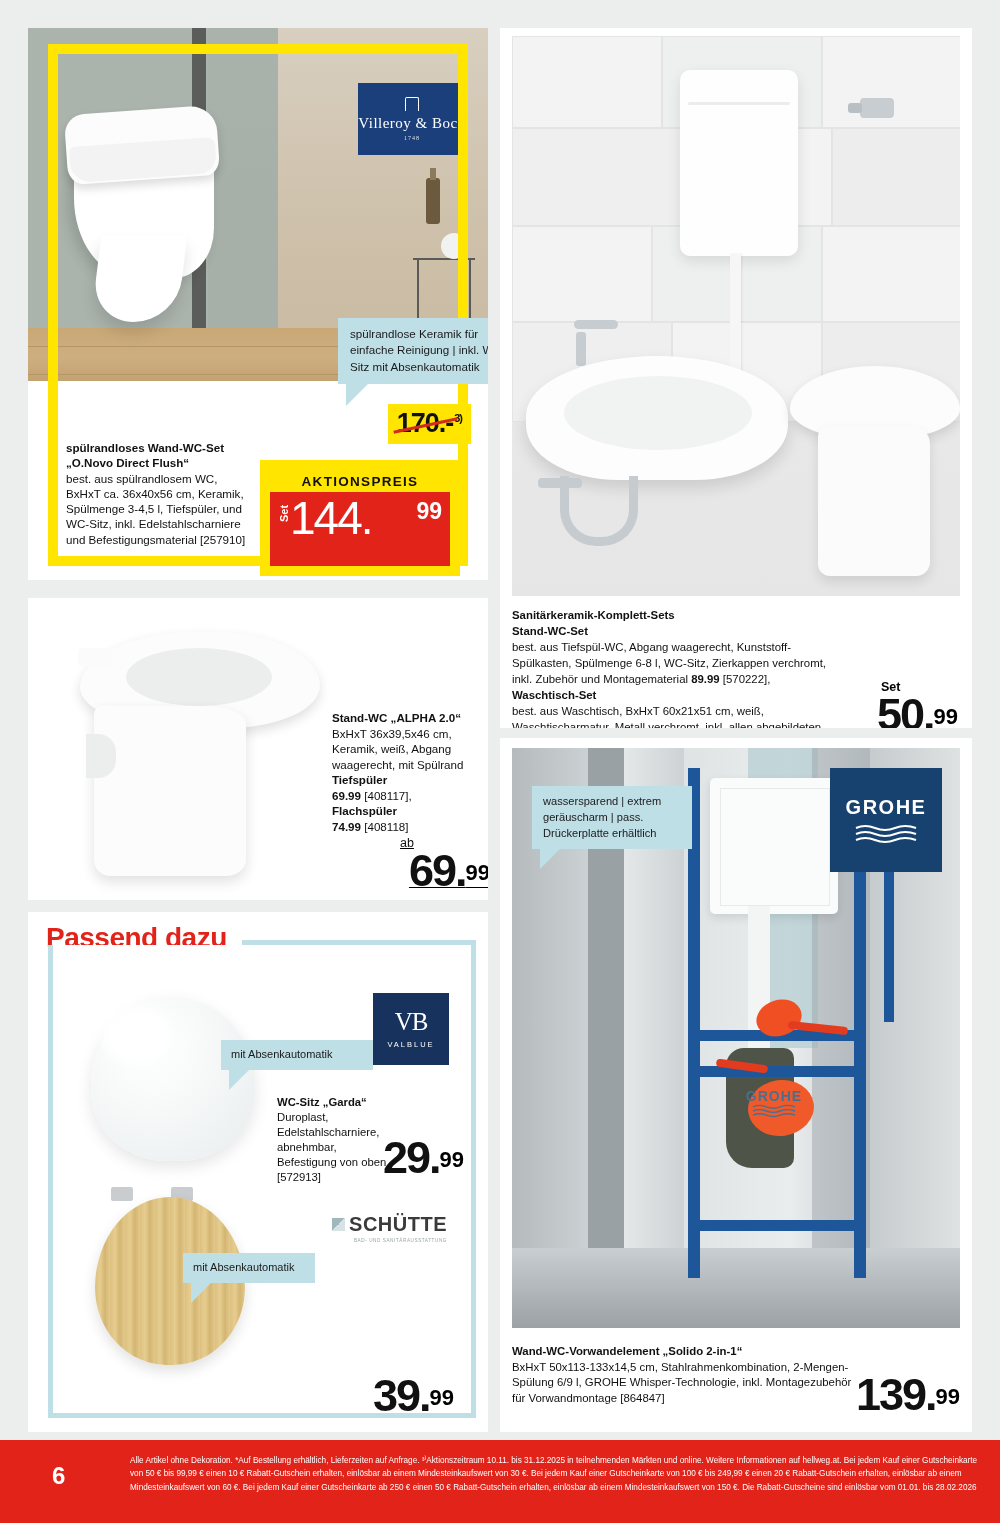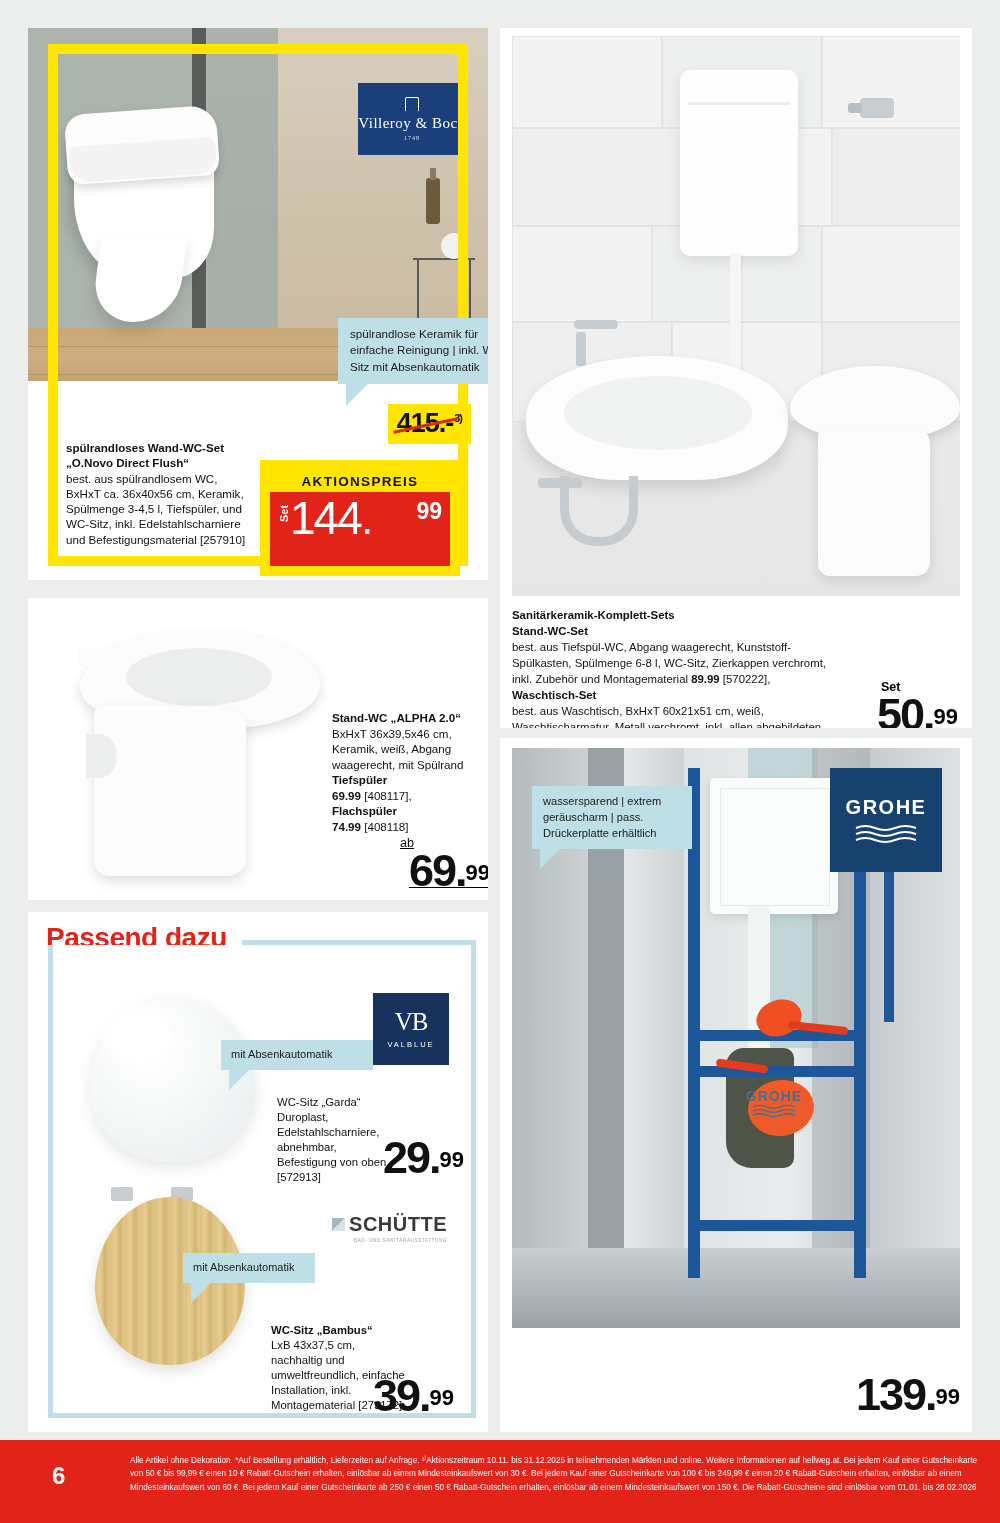--- a/index.html
+++ b/index.html
@@ -117,21 +117,21 @@
 
   .valblue{position:absolute;right:22px;top:48px;width:76px;height:72px;background:#17325c;
     display:flex;flex-direction:column;align-items:center;justify-content:center;color:#fff;}
   .valblue .vbm{font-size:25px;font-family:"Liberation Serif",serif;letter-spacing:-1px;line-height:1;}
   .valblue .vbn{font-size:7.5px;letter-spacing:2px;margin-top:6px;}
 
   #bubble-garda{left:168px;top:95px;width:152px;font-size:11px;padding:7px 10px;}
   #bubble-garda:after{left:8px;bottom:-20px;border-width:20px 20px 0 0;border-color:#bfdfe7 transparent transparent transparent;}
 
   .garda-text{position:absolute;left:224px;top:150px;width:120px;font-size:11.3px;line-height:1.32;color:#111;}
-  .garda-text .b{font-weight:normal;}
+  .garda-text .b{font-weight:bold;}
   .garda-price{position:absolute;left:330px;top:192px;}
 
   .bambus-seat{position:absolute;left:42px;top:252px;width:150px;height:168px;background:
     repeating-linear-gradient(90deg,#dcc07f 0px,#e6cd90 5px,#d4b572 10px,#e3c98c 15px);
     border-radius:50% 50% 48% 48%/54% 54% 46% 46%;box-shadow:0 6px 14px rgba(0,0,0,.12);}
   .bambus-hinge{position:absolute;left:58px;top:242px;width:22px;height:14px;background:#c9cdd0;border-radius:2px;}
   .bambus-hinge2{position:absolute;left:118px;top:242px;width:22px;height:14px;background:#c9cdd0;border-radius:2px;}
 
   .schutte{position:absolute;right:24px;top:268px;width:124px;text-align:right;}
   .schutte .sq{display:inline-block;width:13px;height:13px;background:linear-gradient(135deg,#9fb7bd 50%,#d7e2e4 50%);vertical-align:middle;margin-right:4px;}
@@ -241,21 +241,21 @@
         <div class="vb-crown"></div>
         <div class="vbglyph">Villeroy &amp; Boch</div>
         <div class="vbsub">1748</div>
       </div>
     </div>
 
     <div class="yellow-frame"></div>
 
     <div class="bubble" id="bubble-onovo">spülrandlose Keramik für einfache Reinigung | inkl. WC-Sitz mit Absenkautomatik</div>
 
-    <div class="strike-price"><span class="st">415.-</span><sup>3)</sup></div>
+    <div class="strike-price"><span class="st">170.-</span><sup>3)</sup></div>
 
     <div class="onovo-textblock">
       <span class="ttl">spülrandloses Wand-WC-Set</span>
       <span class="ttl">„O.Novo Direct Flush“</span>
       <span>best. aus spülrandlosem WC, BxHxT ca. 36x40x56 cm, Keramik, Spülmenge 3-4,5 l, Tiefspüler, und WC-Sitz, inkl. Edelstahlscharniere und Befestigungsmaterial [257910]</span>
     </div>
 
     <div class="aktionbox">
       <div class="hdr">AKTIONSPREIS</div>
       <div class="redbox">
@@ -310,24 +310,20 @@
         </div>
 
         <div class="bambus-hinge"></div>
         <div class="bambus-hinge2"></div>
         <div class="bambus-seat"></div>
         <div class="schutte">
           <span class="sq"></span><span class="nm">SCHÜTTE</span>
           <div class="sub">BAD- UND SANITÄRAUSSTATTUNG</div>
         </div>
         <div class="bubble" id="bubble-bambus">mit Absenkautomatik</div>
-        <div class="bambus-text">
-          <span class="b">WC-Sitz „Bambus“</span><br>
-          <span>LxB 43x37,5 cm, nachhaltig und umweltfreundlich, einfache Installation, inkl. Montagematerial [273172]</span>
-        </div>
         <div class="bambus-price">
           <span class="price-big">39.</span><span class="price-cents">99</span>
         </div>
 
       </div>
     </div>
   </div>
 
   <div class="card" id="card-sets">
     <div class="sets-photo">
@@ -403,20 +399,24 @@
         <div class="gname">GROHE</div>
         <svg width="52" height="14" viewBox="0 0 62 20">
           <path d="M1 4 Q10 0 20 4 T40 4 T61 4" stroke="#4a6f8e" stroke-width="2" fill="none"></path>
           <path d="M1 10 Q10 6 20 10 T40 10 T61 10" stroke="#4a6f8e" stroke-width="2" fill="none"></path>
           <path d="M1 16 Q10 12 20 16 T40 16 T61 16" stroke="#4a6f8e" stroke-width="2" fill="none"></path>
         </svg>
       </div>
       <div class="bubble" id="bubble-grohe">wassersparend | extrem geräuscharm | pass. Drückerplatte erhältlich</div>
     </div>
 
+    <div class="grohe-text">
+      <span class="b">Wand-WC-Vorwandelement „Solido 2-in-1“</span><br>
+      <span>BxHxT 50x113-133x14,5 cm, Stahlrahmenkombination, 2-Mengen-Spülung 6/9 l, GROHE Whisper-Technologie, inkl. Montagezubehör für Vorwandmontage [864847]</span>
+    </div>
     <div class="grohe-price">
       <span class="price-big">139.</span><span class="price-cents">99</span>
     </div>
   </div>
 
   <div class="footer">
     <div class="pg">6</div>
     <div class="legal">Alle Artikel ohne Dekoration.   *Auf Bestellung erhältlich, Lieferzeiten auf Anfrage.   ³⁾Aktionszeitraum 10.11. bis 31.12.2025 in teilnehmenden Märkten und online. Weitere Informationen auf hellweg.at. Bei jedem Kauf einer Gutscheinkarte von 50 € bis 99,99 € einen 10 € Rabatt-Gutschein erhalten, einlösbar ab einem Mindesteinkaufswert von 30 €. Bei jedem Kauf einer Gutscheinkarte von 100 € bis 249,99 € einen 20 € Rabatt-Gutschein erhalten, einlösbar ab einem Mindesteinkaufswert von 60 €. Bei jedem Kauf einer Gutscheinkarte ab 250 € einen 50 € Rabatt-Gutschein erhalten, einlösbar ab einem Mindesteinkaufswert von 150 €. Die Rabatt-Gutscheine sind einlösbar vom 01.01. bis 28.02.2026</div>
   </div>
 

